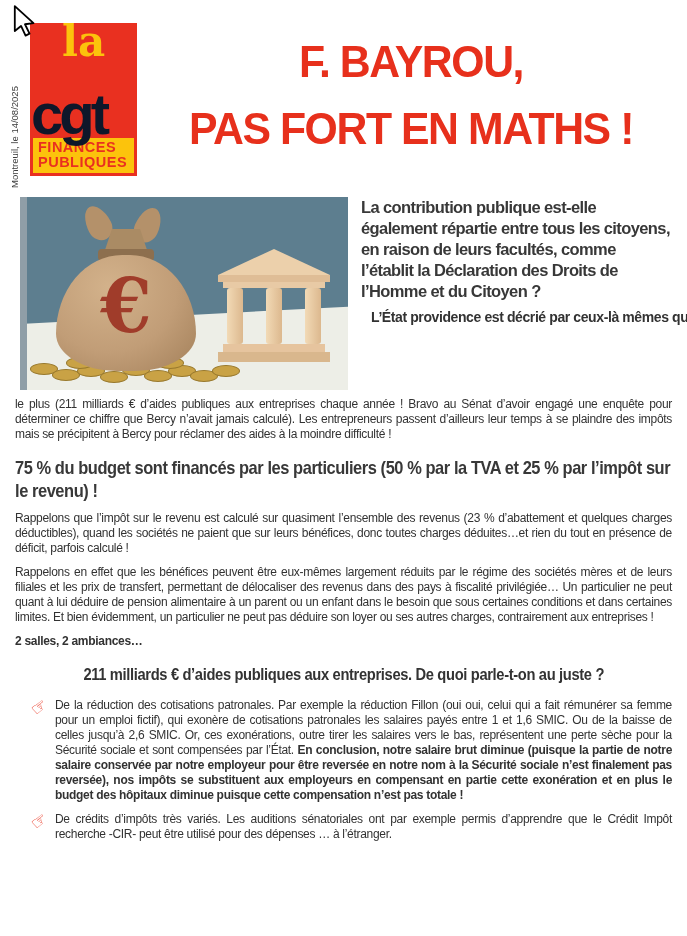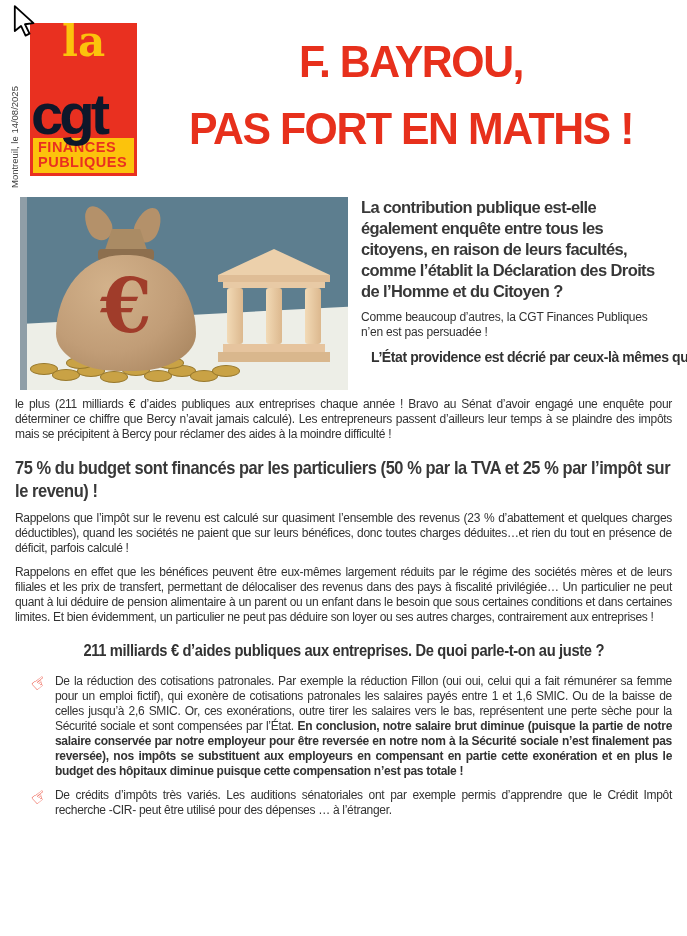--- a/index.html
+++ b/index.html
@@ -148,33 +148,33 @@
             <i></i>
             <i></i>
             <i></i>
           </div>
         <div class="base1"></div>
         <div class="base2"></div>
       </div>
     </div>
 
     <div class="intro-col">
-      <h1 class="question">La contribution publique est-elle également enquête entre tous les citoyens, en raison de leurs facultés, comme l’établit la Déclaration des Droits de l’Homme et du Citoyen ?</h1>
-      <p class="intro-p">Comme beaucoup d’autres, la CGT Finances Publiques n’en est pas persuadée !</p>
+      <h1 class="question">La contribution publique est-elle également répartie entre tous les citoyens, en raison de leurs facultés, comme l’établit la Déclaration des Droits de l’Homme et du Citoyen ?</h1>
       <p class="intro-p intro-lead">L’État providence est décrié par ceux-là mêmes qui en bénéficient</p>
     </div>
 
   </div>
 
   <div class="flow">
     <p>le plus (211 milliards € d’aides publiques aux entreprises chaque année ! Bravo au Sénat d’avoir engagé une enquête pour déterminer ce chiffre que Bercy n’avait jamais calculé). Les entrepreneurs passent d’ailleurs leur temps à se plaindre des impôts mais se précipitent à Bercy pour réclamer des aides à la moindre difficulté !</p>
 
     <div class="h2">75 % du budget sont financés par les particuliers (50 % par la TVA et 25 % par l’impôt sur le revenu) !</div>
     <p>Rappelons que l’impôt sur le revenu est calculé sur quasiment l’ensemble des revenus (23 % d’abattement et quelques charges déductibles), quand les sociétés ne paient que sur leurs bénéfices, donc toutes charges déduites…et rien du tout en présence de déficit, parfois calculé !</p>
     <p>Rappelons en effet que les bénéfices peuvent être eux-mêmes largement réduits par le régime des sociétés mères et de leurs filiales et les prix de transfert, permettant de délocaliser des revenus dans des pays à fiscalité privilégiée… Un particulier ne peut quant à lui déduire de pension alimentaire à un parent ou un enfant dans le besoin que sous certaines conditions et dans certaines limites. Et bien évidemment, un particulier ne peut pas déduire son loyer ou ses autres charges, contrairement aux entreprises !</p>
+    <p class="bref-bold">2 salles, 2 ambiances…</p>
 
     <div class="h3">211 milliards € d’aides publiques aux entreprises. De quoi parle-t-on au juste ?</div>
 
     <div class="bullet">
       <div class="hand">
         <span>☞</span>
       </div>
       <p><span>De la réduction des cotisations patronales. Par exemple la réduction Fillon (oui oui, celui qui a fait rémunérer sa femme pour un emploi fictif), qui exonère de cotisations patronales les salaires payés entre 1 et 1,6 SMIC. Ou de la baisse de celles jusqu’à 2,6 SMIC. Or, ces exonérations, outre tirer les salaires vers le bas, représentent une perte sèche pour la Sécurité sociale et sont compensées par l’État. </span><span class="b-bold">En conclusion, notre salaire brut diminue (puisque la partie de notre salaire conservée par notre employeur pour être reversée en notre nom à la Sécurité sociale n’est finalement pas reversée), nos impôts se substituent aux employeurs en compensant en partie cette exonération et en plus le budget des hôpitaux diminue puisque cette compensation n’est pas totale !</span></p>
     </div>
 

